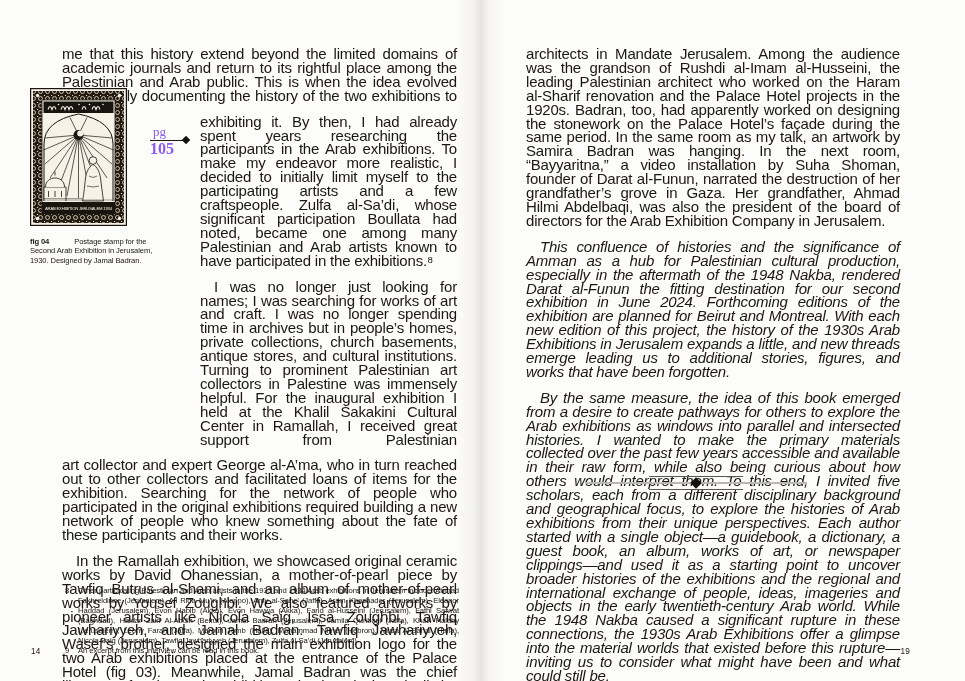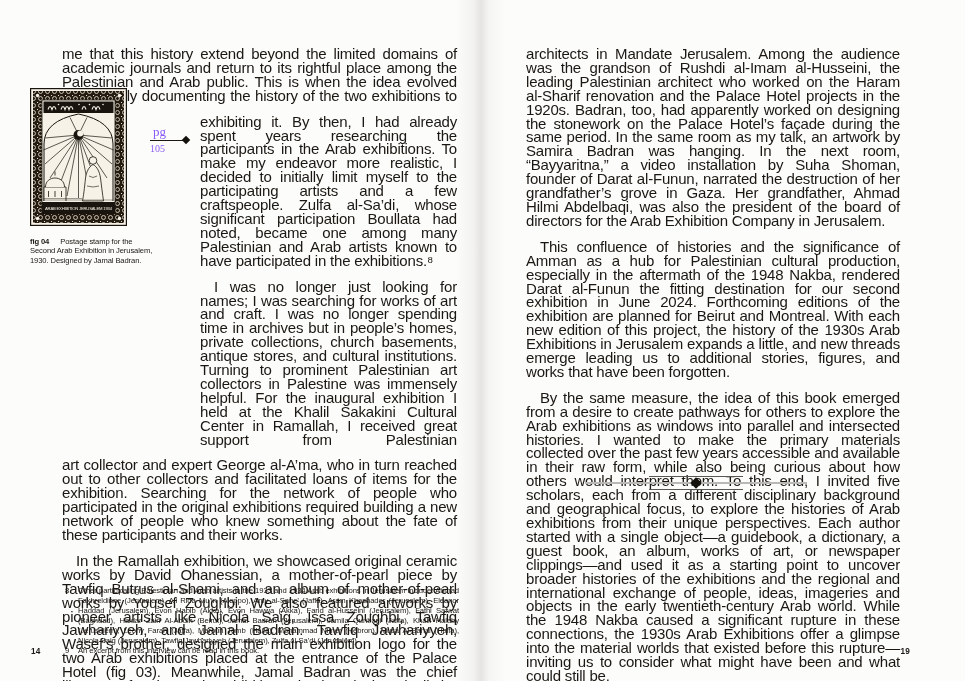--- a/index.html
+++ b/index.html
@@ -19,45 +19,45 @@
 
   .body-text{
     font-size:15px;line-height:13.9px;letter-spacing:-0.2px;
     text-align:justify;margin:12px;color:#1b1713;
   }
   .t-full{margin-left:32px;width:395px;}
   .t-narrow{margin-left:170px;width:257px;}
   .cont{text-align-last:justify;}
   .indent{text-indent:14px;}
   .gap{margin-top:6px;}
-  .gap-r{margin-top:7px;}
+  .gap-r{margin-top:7px;font-style:italic;}
 
   
   .stamp-figure{position:absolute;left:0;top:53px;width:128px;}
   .stamp-svg{display:block;width:97px;height:138px;}
   .fig-caption{
     margin-top:11px;width:128px;font-size:7.6px;line-height:9.4px;
     letter-spacing:-0.1px;color:#1c1814;text-align:left;
   }
-  .fig-label{font-weight:bold;padding-right:11px;text-align:right;}
+  .fig-label{font-weight:bold;padding-right:25px;text-align:right;}
 
   
   .pg-marker{position:absolute;left:120px;top:90px;width:42px;font-family:"Liberation Serif","DejaVu Serif",serif;color:#8b5cf6;}
   .pg-top{font-size:13px;line-height:13px;padding-left:3px;}
   .pg-line{position:relative;width:34px;height:0;border-top:1.3px solid #1c1814;margin:2px 0 2px 0;}
   .pg-diamond{position:absolute;right:-5px;top:-3.6px;width:6px;height:6px;background:#14100c;transform:rotate(45deg);}
-  .pg-bottom{font-size:10px;line-height:12.5px;}
+  .pg-bottom{font-size:16px;line-height:12.5px;font-weight:bold;}
 
   
   .footnotes{position:absolute;left:35px;top:551px;width:394px;font-size:7.7px;line-height:10px;letter-spacing:-0.1px;color:#1c1814;}
   .fn{display:flex;}
   .fn-num{flex:none;width:13px;}
   .fn-text{flex:1;text-align:justify;}
 
-  .page-num{position:absolute;font-size:8.2px;font-weight:bold;letter-spacing:0.2px;color:#1b1713;}
+  .page-num{position:absolute;font-size:8.2px;font-weight:normal;letter-spacing:0.2px;color:#1b1713;}
   .pn-left{left:1px;top:612px;}
   .pn-right{right:2px;top:612px;}
 
   
   .divider{position:absolute;left:71px;top:441px;width:222px;height:15px;}
   .div-short{position:absolute;left:64px;width:94px;height:1px;background:#5a5651;}
   .div-short.top{top:0;}
   .div-short.bottom{top:13px;}
   .div-long{position:absolute;left:0;top:6px;width:222px;height:2.4px;background:#bab8b4;}
   .div-diamond{position:absolute;left:107px;top:3px;width:8px;height:8px;background:#14100c;transform:rotate(45deg);}

